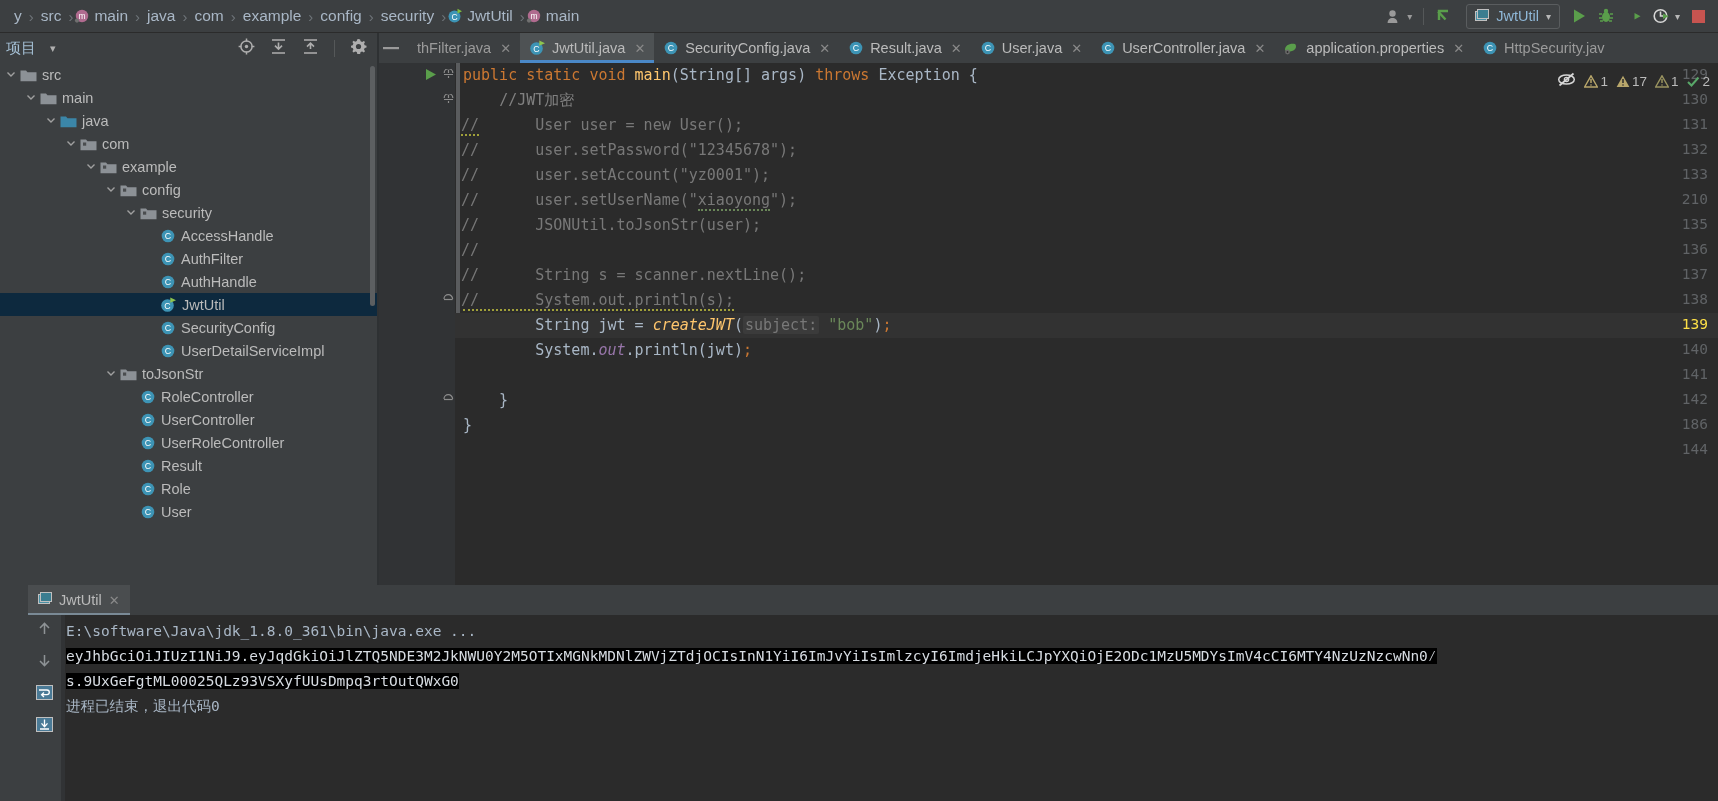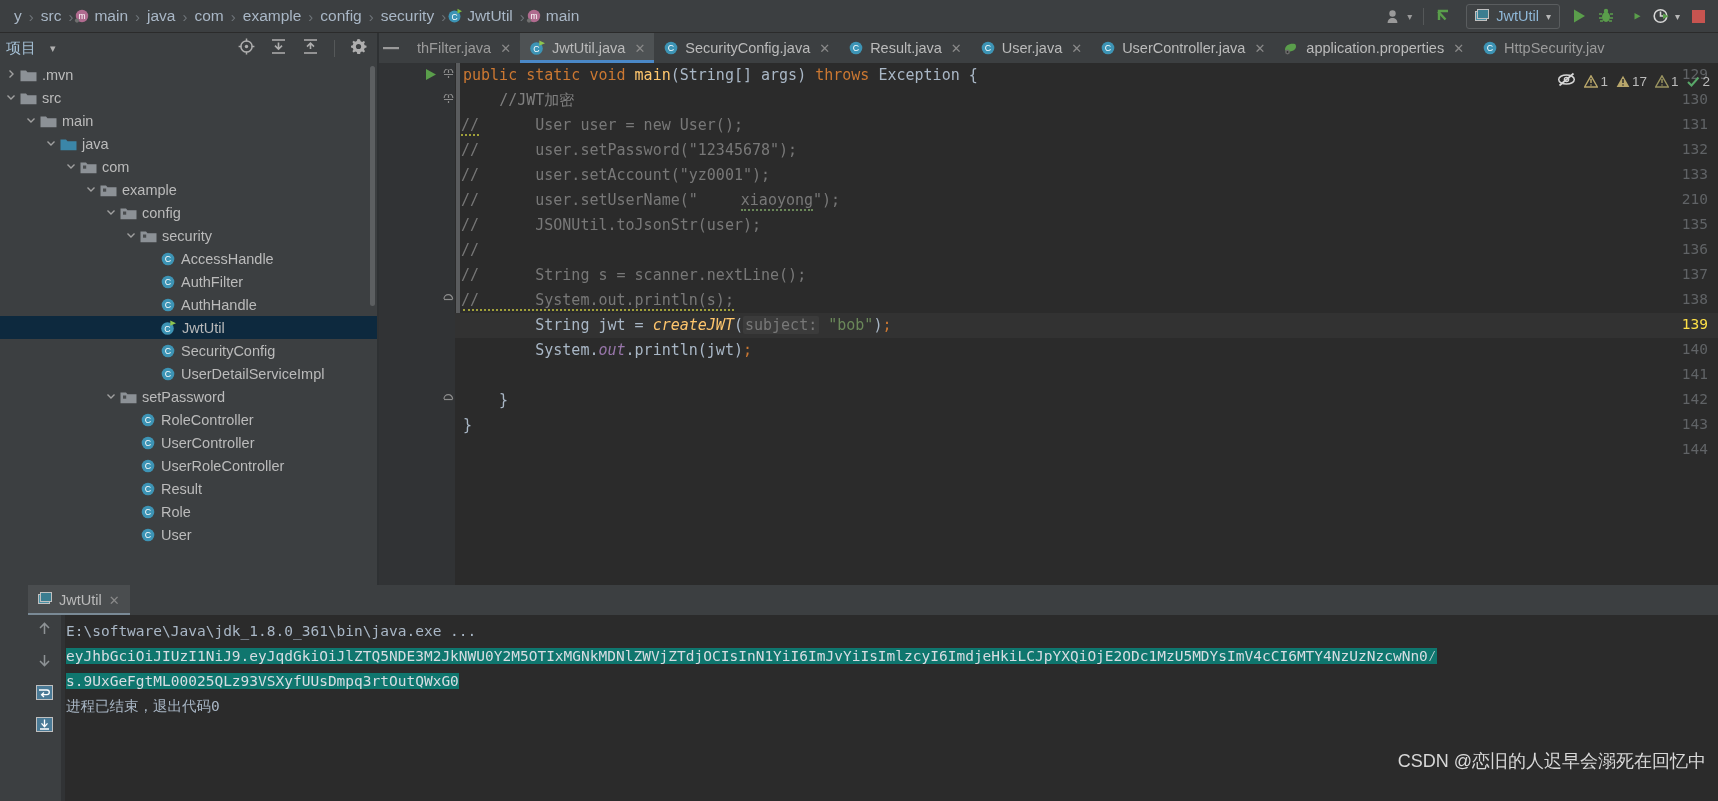--- a/index.html
+++ b/index.html
@@ -74,40 +74,40 @@
   .mth{color:#ffc66d;}
   .str{color:#6a8759;}
   .cmt{color:#808080;}
   .cmt2{color:#787878;}
   .fld{color:#9876aa;}
   .ital{font-style:italic;color:#a9b7c6;}
   .hintbg{background:#3b3b3b;color:#787878;padding:0 2px;border-radius:2px;}
   .semi{color:#cc7832;}
   .fold{position:absolute;color:#8c8c8c;font-size:11px;}
   .wavy{border-bottom:2px dotted #a0a03a;}
-  .greenwavy{border-bottom:2px dotted #6a8759;margin-left:43px;}
+  .greenwavy{border-bottom:2px dotted #6a8759;}
 
   .inspect{position:absolute;right:8px;top:9px;display:flex;align-items:center;gap:8px;font-size:13.5px;}
   .ibadge{display:inline-flex;align-items:center;gap:2px;color:#bbbbbb;}
 
   
   .console{position:absolute;left:28px;top:585px;width:1690px;height:216px;background:#3c3f41;}
   .ctabs{height:30px;display:flex;align-items:center;background:#3c3f41;}
   .ctab{display:flex;align-items:center;gap:7px;padding:0 10px;height:30px;font-size:14.5px;
         color:#bbbbbb;position:relative;background:#4a4d4f;}
   .ctab::after{content:"";position:absolute;left:0;right:0;bottom:0;height:2px;background:#7a8a96;}
   .ctab .x{color:#8a8a8a;font-size:13px;}
   .cbody{position:absolute;left:0;top:30px;width:1690px;height:186px;background:#2b2b2b;}
   .crail{position:absolute;left:0;top:0;width:33px;height:186px;background:#3c3f41;
          display:flex;flex-direction:column;align-items:center;padding-top:6px;gap:14px;}
   .cout{position:absolute;left:33px;top:4px;right:0;
         font-family:"DejaVu Sans Mono","Liberation Mono",monospace;font-size:14.5px;
         color:#a9b7c6;white-space:pre;line-height:25px;}
   .coutline{position:absolute;left:5px;white-space:pre;}
-  .hl{background:#0f766e;color:#d7dce2;}
+  .hl{background:#000000;color:#d7dce2;}
   .leftgut{position:absolute;left:33px;top:0;width:4px;height:186px;background:#313335;}
   .watermark{position:absolute;right:12px;bottom:28px;color:#d8d8d8;font-size:18px;
              font-family:"Liberation Sans","DejaVu Sans",sans-serif;}
 </style>
 </head>
 <body>
 
 <div class="app">
 
   <div class="topbar">
@@ -263,32 +263,20 @@
             <circle cx="8.5" cy="8.5" r="2.6" fill="#3c3f41"></circle>
           </svg>
       </span>
     </span>
   </div>
 
   <div class="tree" id="tree">
       <div class="node">
         <span style="display: inline-block; width: 0px; flex: 0 0 0px;"></span>
         <span class="arrow"><svg width="10" height="10" viewBox="0 0 10 10">
-            <path d="M3.5 1.5 L7 5 L3.5 8.5" stroke="#a0a0a0" stroke-width="1.4" fill="none"></path>
-          </svg></span>
-        <span class="ico" style="margin-left: 3px;">
-          <svg width="17" height="14" viewBox="0 0 17 14">
-            <path d="M0.5 2.5 h5.5 l1.5 1.8 h9 v9 h-16 z" fill="#8c9196"></path>
-          </svg>
-        </span>
-        <span class="nlabel">.mvn</span>
-      </div>
-      <div class="node">
-        <span style="display: inline-block; width: 0px; flex: 0 0 0px;"></span>
-        <span class="arrow"><svg width="10" height="10" viewBox="0 0 10 10">
             <path d="M1.5 3.5 L5 7 L8.5 3.5" stroke="#a0a0a0" stroke-width="1.4" fill="none"></path>
           </svg></span>
         <span class="ico" style="margin-left: 3px;">
           <svg width="17" height="14" viewBox="0 0 17 14">
             <path d="M0.5 2.5 h5.5 l1.5 1.8 h9 v9 h-16 z" fill="#8c9196"></path>
           </svg>
         </span>
         <span class="nlabel">src</span>
       </div>
       <div class="node">
@@ -438,21 +426,21 @@
         <span style="display: inline-block; width: 100px; flex: 0 0 100px;"></span>
         <span class="arrow"><svg width="10" height="10" viewBox="0 0 10 10">
             <path d="M1.5 3.5 L5 7 L8.5 3.5" stroke="#a0a0a0" stroke-width="1.4" fill="none"></path>
           </svg></span>
         <span class="ico" style="margin-left: 3px;">
           <svg width="17" height="14" viewBox="0 0 17 14">
             <path d="M0.5 2.5 h5.5 l1.5 1.8 h9 v9 h-16 z" fill="#8c9196"></path>
             <rect x="3" y="5.5" width="3.2" height="3.2" fill="#4a4d4f"></rect>
           </svg>
         </span>
-        <span class="nlabel">setPassword</span>
+        <span class="nlabel">toJsonStr</span>
       </div>
       <div class="node">
         <span style="display: inline-block; width: 120px; flex: 0 0 120px;"></span>
         <span class="arrow none"></span>
         <span class="ico" style="margin-left: 3px;">
           <svg width="16" height="16" viewBox="0 0 16 16">
             <circle cx="8" cy="8" r="6.3" fill="#3d94b5"></circle>
             <text x="8" y="11.4" font-size="8.8" fill="#ffffff" text-anchor="middle" font-family="Liberation Sans, sans-serif">C</text>
           </svg>
         </span>
@@ -612,21 +600,21 @@
         <div class="lnum" style="top: 103px;">133</div>
         <div class="lnum" style="top: 128px;">210</div>
         <div class="lnum" style="top: 153px;">135</div>
         <div class="lnum" style="top: 178px;">136</div>
         <div class="lnum" style="top: 203px;">137</div>
         <div class="lnum" style="top: 228px;">138</div>
         <div class="lnum cur" style="top: 253px;">139</div>
         <div class="lnum" style="top: 278px;">140</div>
         <div class="lnum" style="top: 303px;">141</div>
         <div class="lnum" style="top: 328px;">142</div>
-        <div class="lnum" style="top: 353px;">143</div>
+        <div class="lnum" style="top: 353px;">186</div>
         <div class="lnum" style="top: 378px;">144</div>
       </div>
 
     <span style="position:absolute;left:45px;top:4px;">
       <svg width="13" height="13" viewBox="0 0 13 13">
           <path d="M2 1 L12 6.5 L2 12 Z" fill="#5a9e4b"></path>
         </svg>
     </span>
 
     <span class="fold" style="left:64px;top:6px;">
@@ -757,17 +745,16 @@
         </span>
         <span>
           <svg width="17" height="15" viewBox="0 0 17 15">
               <rect x="0.5" y="0.5" width="16" height="14" fill="#4a7a96" stroke="#c0c0c0" stroke-width="1"></rect>
               <path d="M8.5 2.5 V9 M5.5 6.4 L8.5 9.7 L11.5 6.4 M4 12 h9" stroke="#ffffff" stroke-width="1.3" fill="none"></path>
             </svg>
         </span>
       </div>
       <div class="leftgut"></div>
       <div class="cout" id="cout"><div class="coutline" style="top: 0px;"><span>E:\software\Java\jdk_1.8.0_361\bin\java.exe ...</span></div><div class="coutline" style="top: 25px;"><span class="hl">eyJhbGciOiJIUzI1NiJ9.eyJqdGkiOiJlZTQ5NDE3M2JkNWU0Y2M5OTIxMGNkMDNlZWVjZTdjOCIsInN1YiI6ImJvYiIsImlzcyI6ImdjeHkiLCJpYXQiOjE2ODc1MzU5MDYsImV4cCI6MTY4NzUzNzcwNn0⁄</span></div><div class="coutline" style="top: 50px;"><span class="hl">s.9UxGeFgtML00025QLz93VSXyfUUsDmpq3rtOutQWxG0</span></div><div class="coutline" style="top: 75px;"><span>进程已结束，退出代码0</span></div></div>
-      <div class="watermark">CSDN @恋旧的人迟早会溺死在回忆中</div>
     </div>
   </div>
 
 </div>
 
 </body></html>

